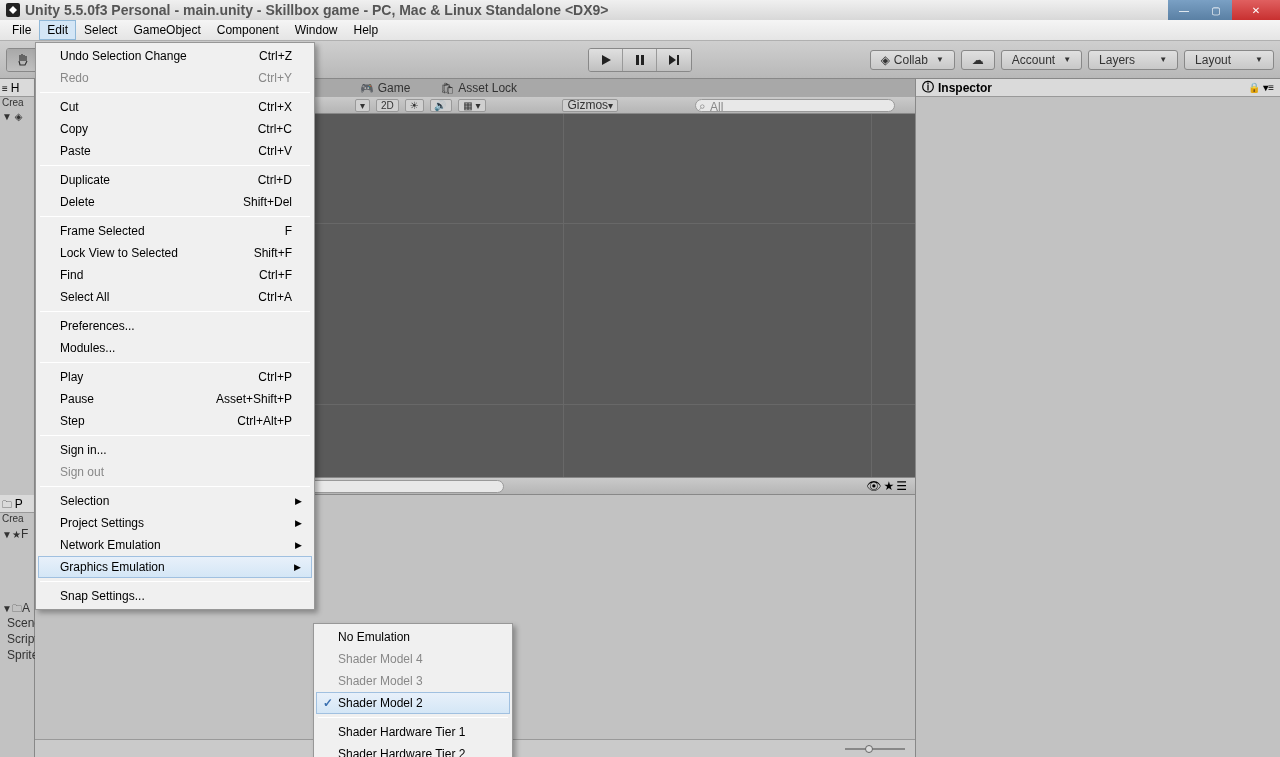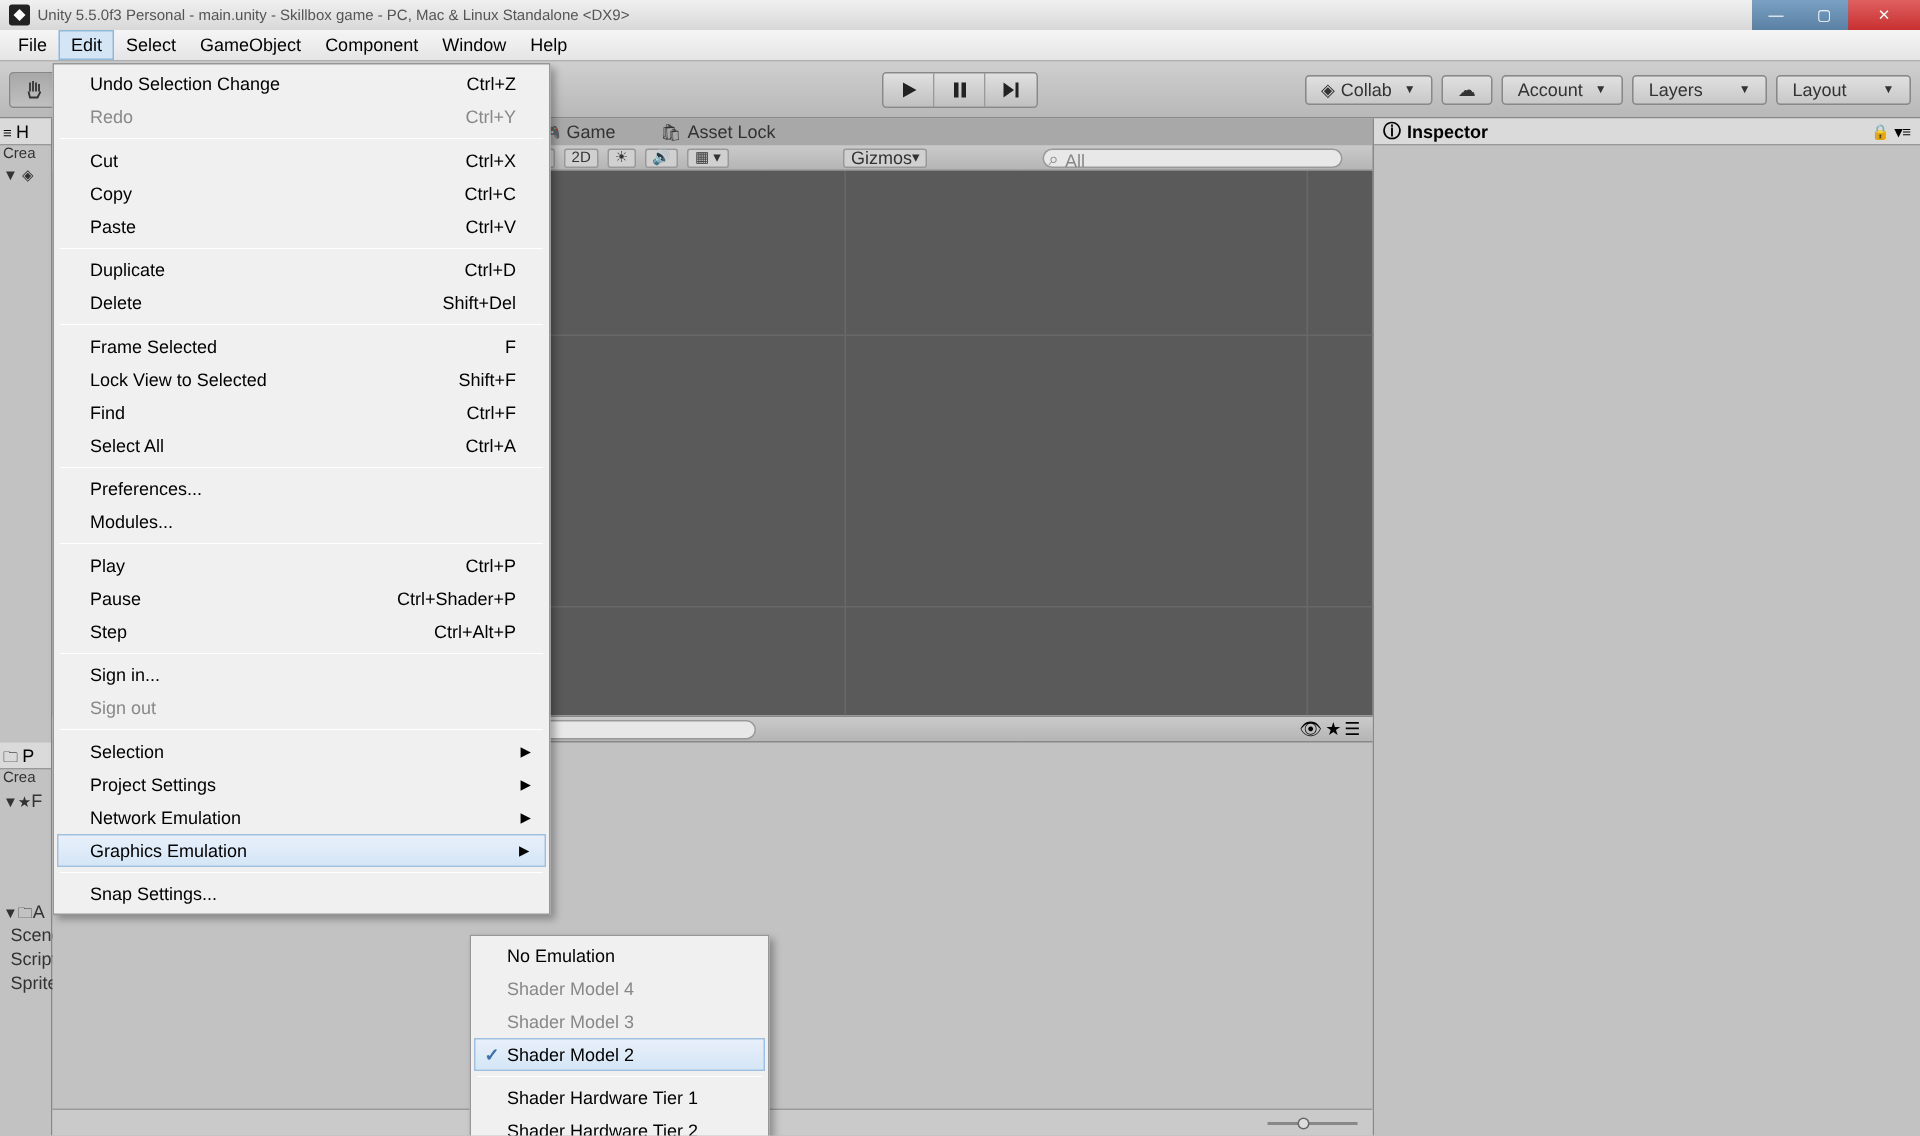--- a/index.html
+++ b/index.html
@@ -2,21 +2,21 @@
 <html><head>
 <meta charset="utf-8">
 <style>
 * { margin: 0; padding: 0; box-sizing: border-box; font-family: Arial, sans-serif; font-size: 12px; user-select: none; }
 body { width: 1280px; height: 757px; background: #c2c2c2; overflow: hidden; position: relative; }
 
 
 .title-bar { height: 20px; background: linear-gradient(to bottom, #f0f0f0, #d8d8d8); display: flex; align-items: center; padding-left: 6px; position: relative; }
 .title-bar .unity-logo { width: 14px; height: 14px; background: #222; border-radius: 2px; margin-right: 5px; display: inline-flex; align-items: center; justify-content: center; }
 .title-bar .unity-logo svg { width: 10px; height: 10px; }
-.title-text { color: #555; font-size: 10px; }
+.title-text { color: #555; font-size: 14px; font-weight: bold; }
 .win-controls { position: absolute; right: 0; top: 0; display: flex; height: 20px; }
 .win-btn { width: 32px; height: 20px; display: flex; align-items: center; justify-content: center; font-size: 10px; color: #fff; }
 .win-min { background: linear-gradient(to bottom, #7aa0c4, #5a80a4); }
 .win-max { background: linear-gradient(to bottom, #7aa0c4, #5a80a4); }
 .win-close { background: linear-gradient(to bottom, #e06060, #c83030); width: 48px; }
 
 
 .menu-bar { height: 21px; background: linear-gradient(to bottom, #f5f5f5, #e5e5e5); border-bottom: 1px solid #b0b0b0; display: flex; align-items: center; padding-left: 4px; }
 .menu-item-top { padding: 3px 8px; color: #000; cursor: default; }
 .menu-item-top.active { background: #d4e6f6; border: 1px solid #90b8d8; padding: 2px 7px; }
@@ -58,21 +58,21 @@
 .inspector-gear { position: absolute; right: 6px; font-size: 10px; }
 .project-toolbar { height: 17px; background: linear-gradient(to bottom, #cacaca, #b5b5b5); border-bottom: 1px solid #888; display: flex; align-items: center; padding: 0 8px; }
 .project-search { width: 280px; height: 13px; background: #e8e8e8; border: 1px solid #999; border-radius: 7px; margin: 0 auto; }
 .project-folder { height: 16px; display: flex; align-items: center; gap: 3px; font-size: 11px; color: #333; padding-left: 4px; }
 .folder-icon { width: 12px; height: 10px; background: #888; border-radius: 1px; }
 .big-folder { width: 56px; height: 44px; background: linear-gradient(to bottom, #7a8a98, #5a6a78); border-radius: 4px; position: absolute; }
 .project-footer { position: absolute; bottom: 0; left: 0; right: 0; height: 18px; background: #cacaca; border-top: 1px solid #999; }
 .slider { position: absolute; right: 10px; top: 4px; width: 60px; height: 10px; }
 
 
-.edit-menu { position: absolute; left: 35px; top: 42px; width: 332px; background: #f0f0f0; border: 1px solid #979797; box-shadow: 3px 3px 5px rgba(0,0,0,0.3); z-index: 100; padding: 2px; }
+.edit-menu { position: absolute; left: 35px; top: 42px; width: 280px; background: #f0f0f0; border: 1px solid #979797; box-shadow: 3px 3px 5px rgba(0,0,0,0.3); z-index: 100; padding: 2px; }
 .menu-entry { height: 22px; display: flex; align-items: center; padding: 0 20px 0 22px; font-size: 12px; color: #000; position: relative; }
 .menu-entry.disabled { color: #888; }
 .menu-entry.highlight { background: linear-gradient(to bottom, #e8f0fa, #d4e6f6); border: 1px solid #a0c0e0; padding: 0 19px 0 21px; align-items: center; }
 .menu-shortcut { position: absolute; right: 20px; color: #000; }
 .menu-entry.disabled .menu-shortcut { color: #888; }
 .menu-sub-arrow { position: absolute; right: 10px; font-size: 9px; }
 .menu-sep { height: 1px; background: #d0d0d0; margin: 3px 2px; border-bottom: 1px solid #fff; }
 
 
 .submenu { position: absolute; left: 313px; top: 575px; width: 200px; background: #f0f0f0; border: 1px solid #979797; box-shadow: 3px 3px 5px rgba(0,0,0,0.3); z-index: 101; padding: 2px; margin-top: 48px; }
@@ -294,21 +294,21 @@
     <div class="menu-entry">
       <span>Modules...</span>
     </div>
     <div class="menu-sep"></div>
     <div class="menu-entry">
       <span>Play</span>
       <span class="menu-shortcut">Ctrl+P</span>
     </div>
     <div class="menu-entry">
       <span>Pause</span>
-      <span class="menu-shortcut">Ctrl+Shader+P</span>
+      <span class="menu-shortcut">Asset+Shift+P</span>
     </div>
     <div class="menu-entry">
       <span>Step</span>
       <span class="menu-shortcut">Ctrl+Alt+P</span>
     </div>
     <div class="menu-sep"></div>
     <div class="menu-entry">
       <span>Sign in...</span>
     </div>
     <div class="menu-entry disabled">

